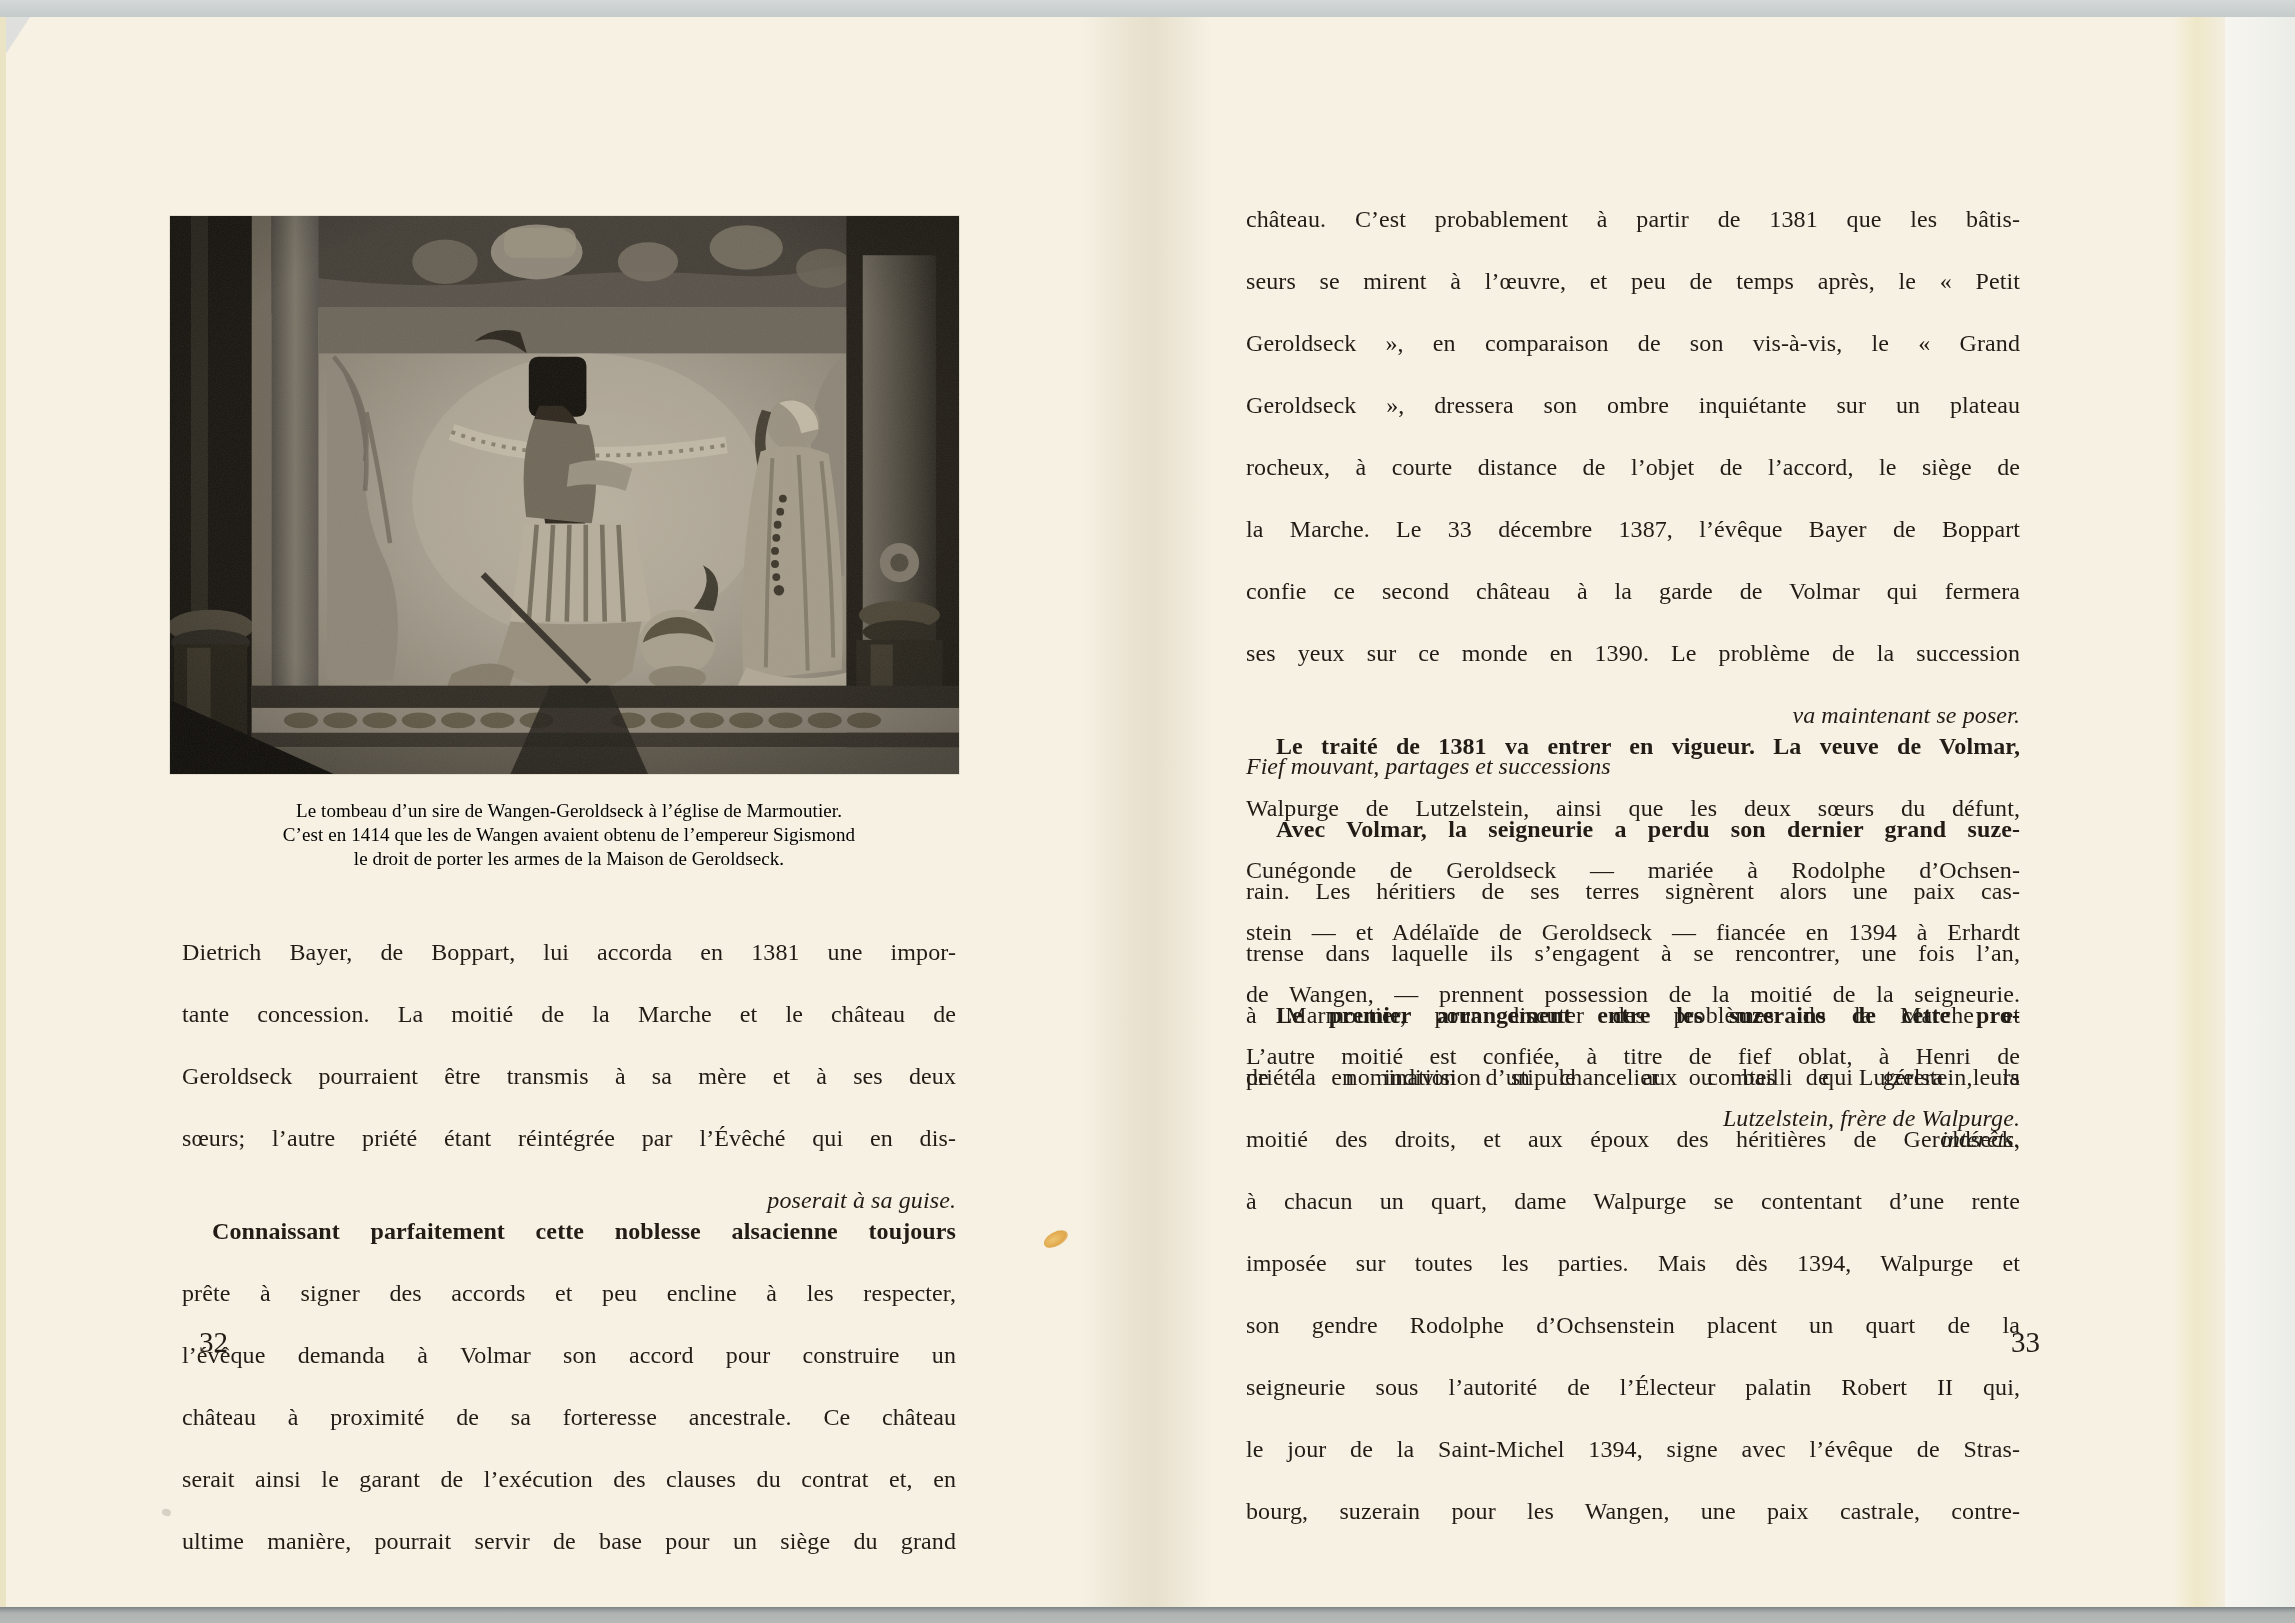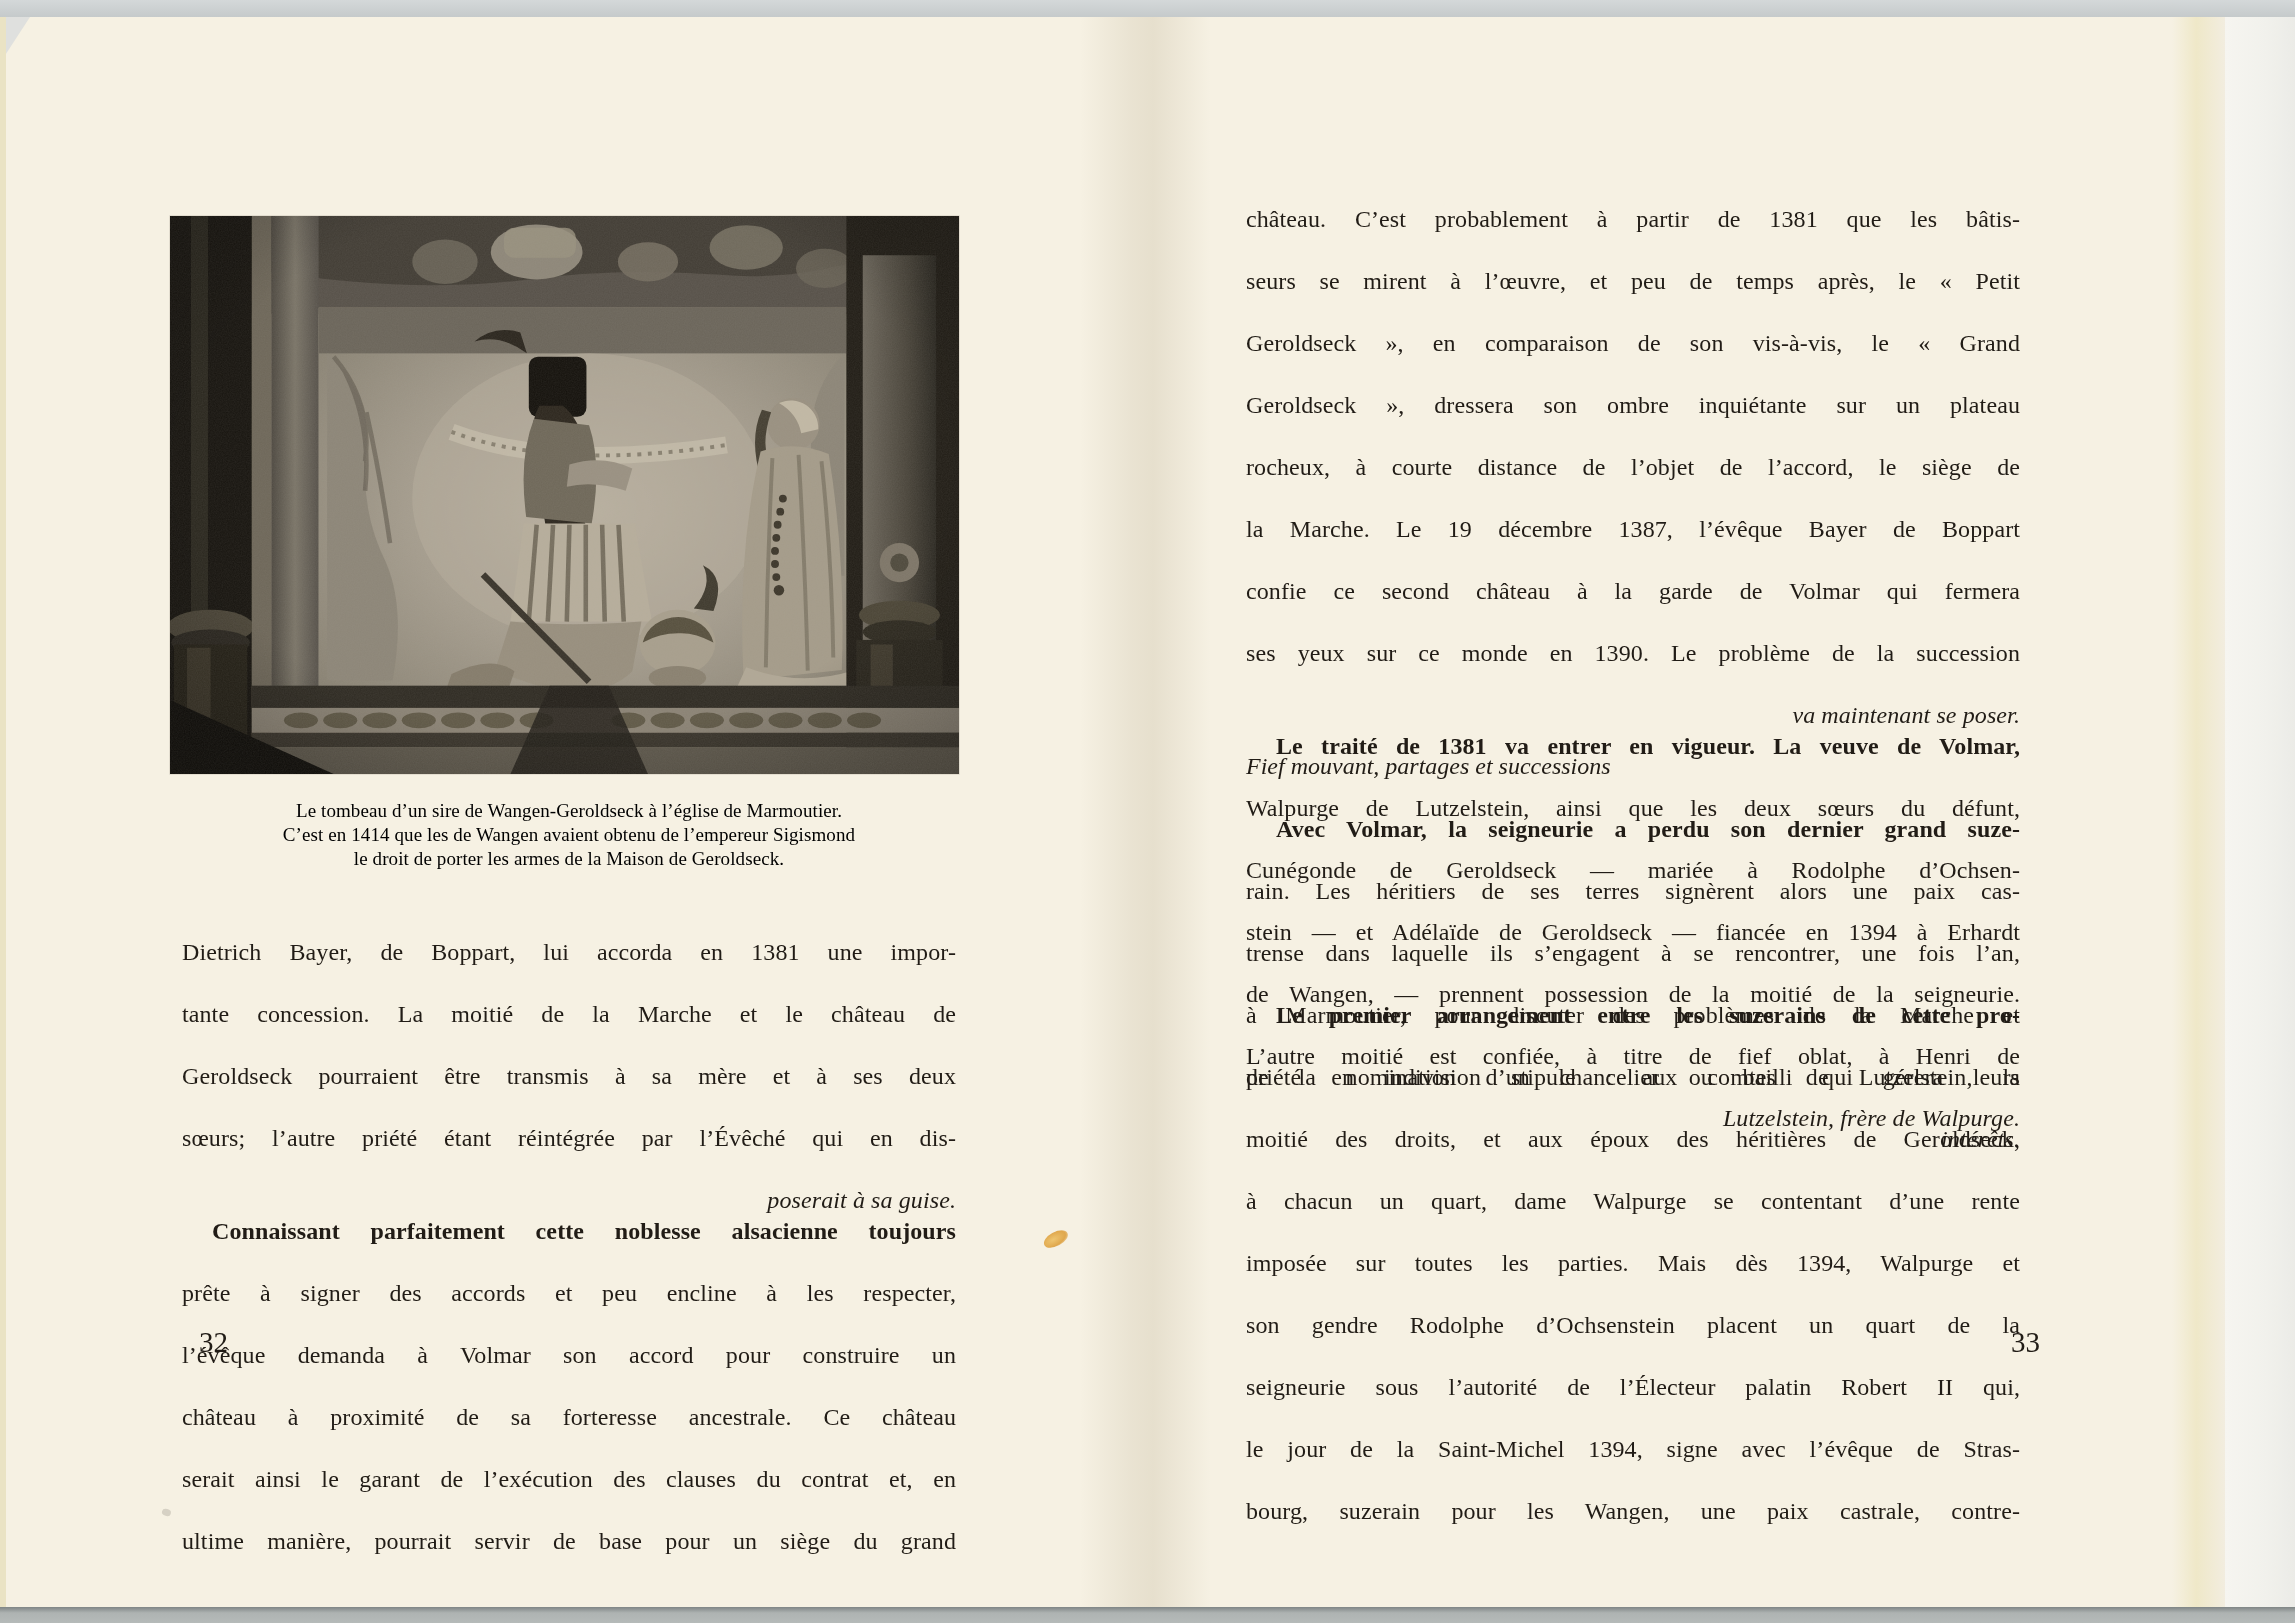--- a/index.html
+++ b/index.html
@@ -239,21 +239,21 @@
   </div>
 
   <div>
 
     <div class="col col-right" id="right-top">
         <div class="pline">château. C’est probablement à partir de 1381 que les bâtis-</div>
         <div class="pline">seurs se mirent à l’œuvre, et peu de temps après, le « Petit</div>
         <div class="pline">Geroldseck », en comparaison de son vis-à-vis, le « Grand</div>
         <div class="pline">Geroldseck », dressera son ombre inquiétante sur un plateau</div>
         <div class="pline">rocheux, à courte distance de l’objet de l’accord, le siège de</div>
-        <div class="pline">la Marche. Le 19 décembre 1387, l’évêque Bayer de Boppart</div>
+        <div class="pline">la Marche. Le 33 décembre 1387, l’évêque Bayer de Boppart</div>
         <div class="pline">confie ce second château à la garde de Volmar qui fermera</div>
         <div class="pline">ses yeux sur ce monde en 1390. Le problème de la succession</div>
         <div class="pline end">va maintenant se poser.</div>
         <div class="pline ind">Le traité de 1381 va entrer en vigueur. La veuve de Volmar,</div>
         <div class="pline">Walpurge de Lutzelstein, ainsi que les deux sœurs du défunt,</div>
         <div class="pline">Cunégonde de Geroldseck — mariée à Rodolphe d’Ochsen-</div>
         <div class="pline">stein — et Adélaïde de Geroldseck — fiancée en 1394 à Erhardt</div>
         <div class="pline">de Wangen, — prennent possession de la moitié de la seigneurie.</div>
         <div class="pline">L’autre moitié est confiée, à titre de fief oblat, à Henri de</div>
         <div class="pline end">Lutzelstein, frère de Walpurge.</div>

